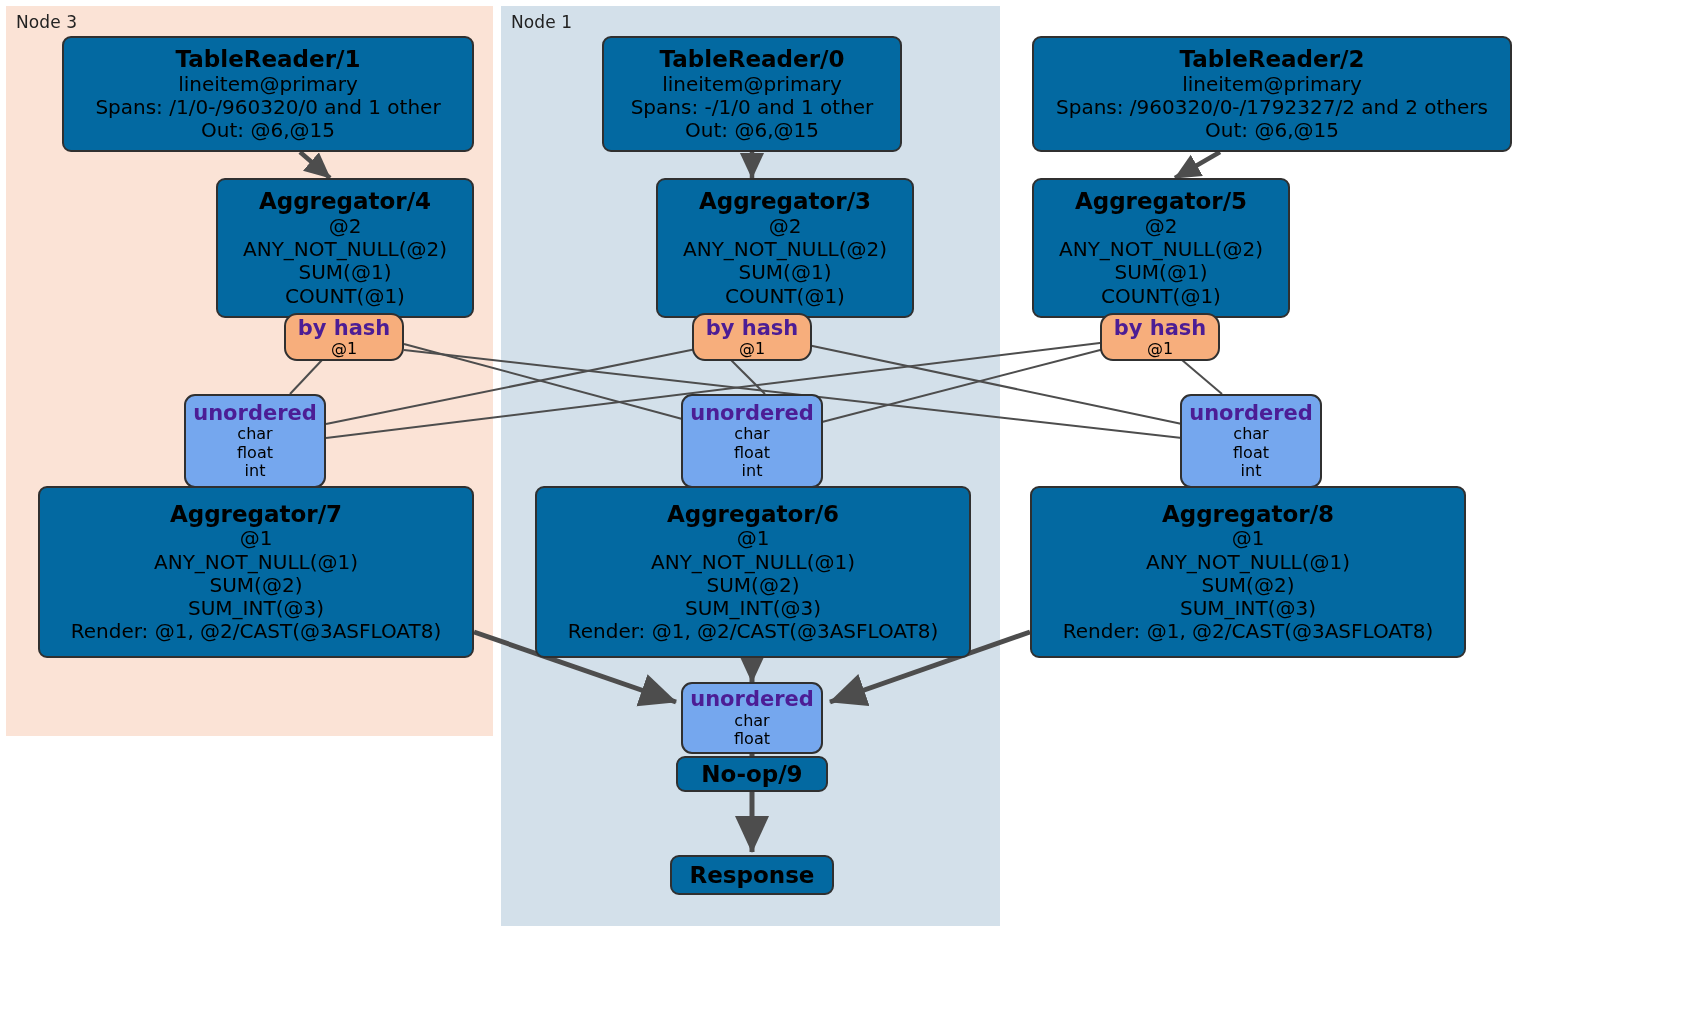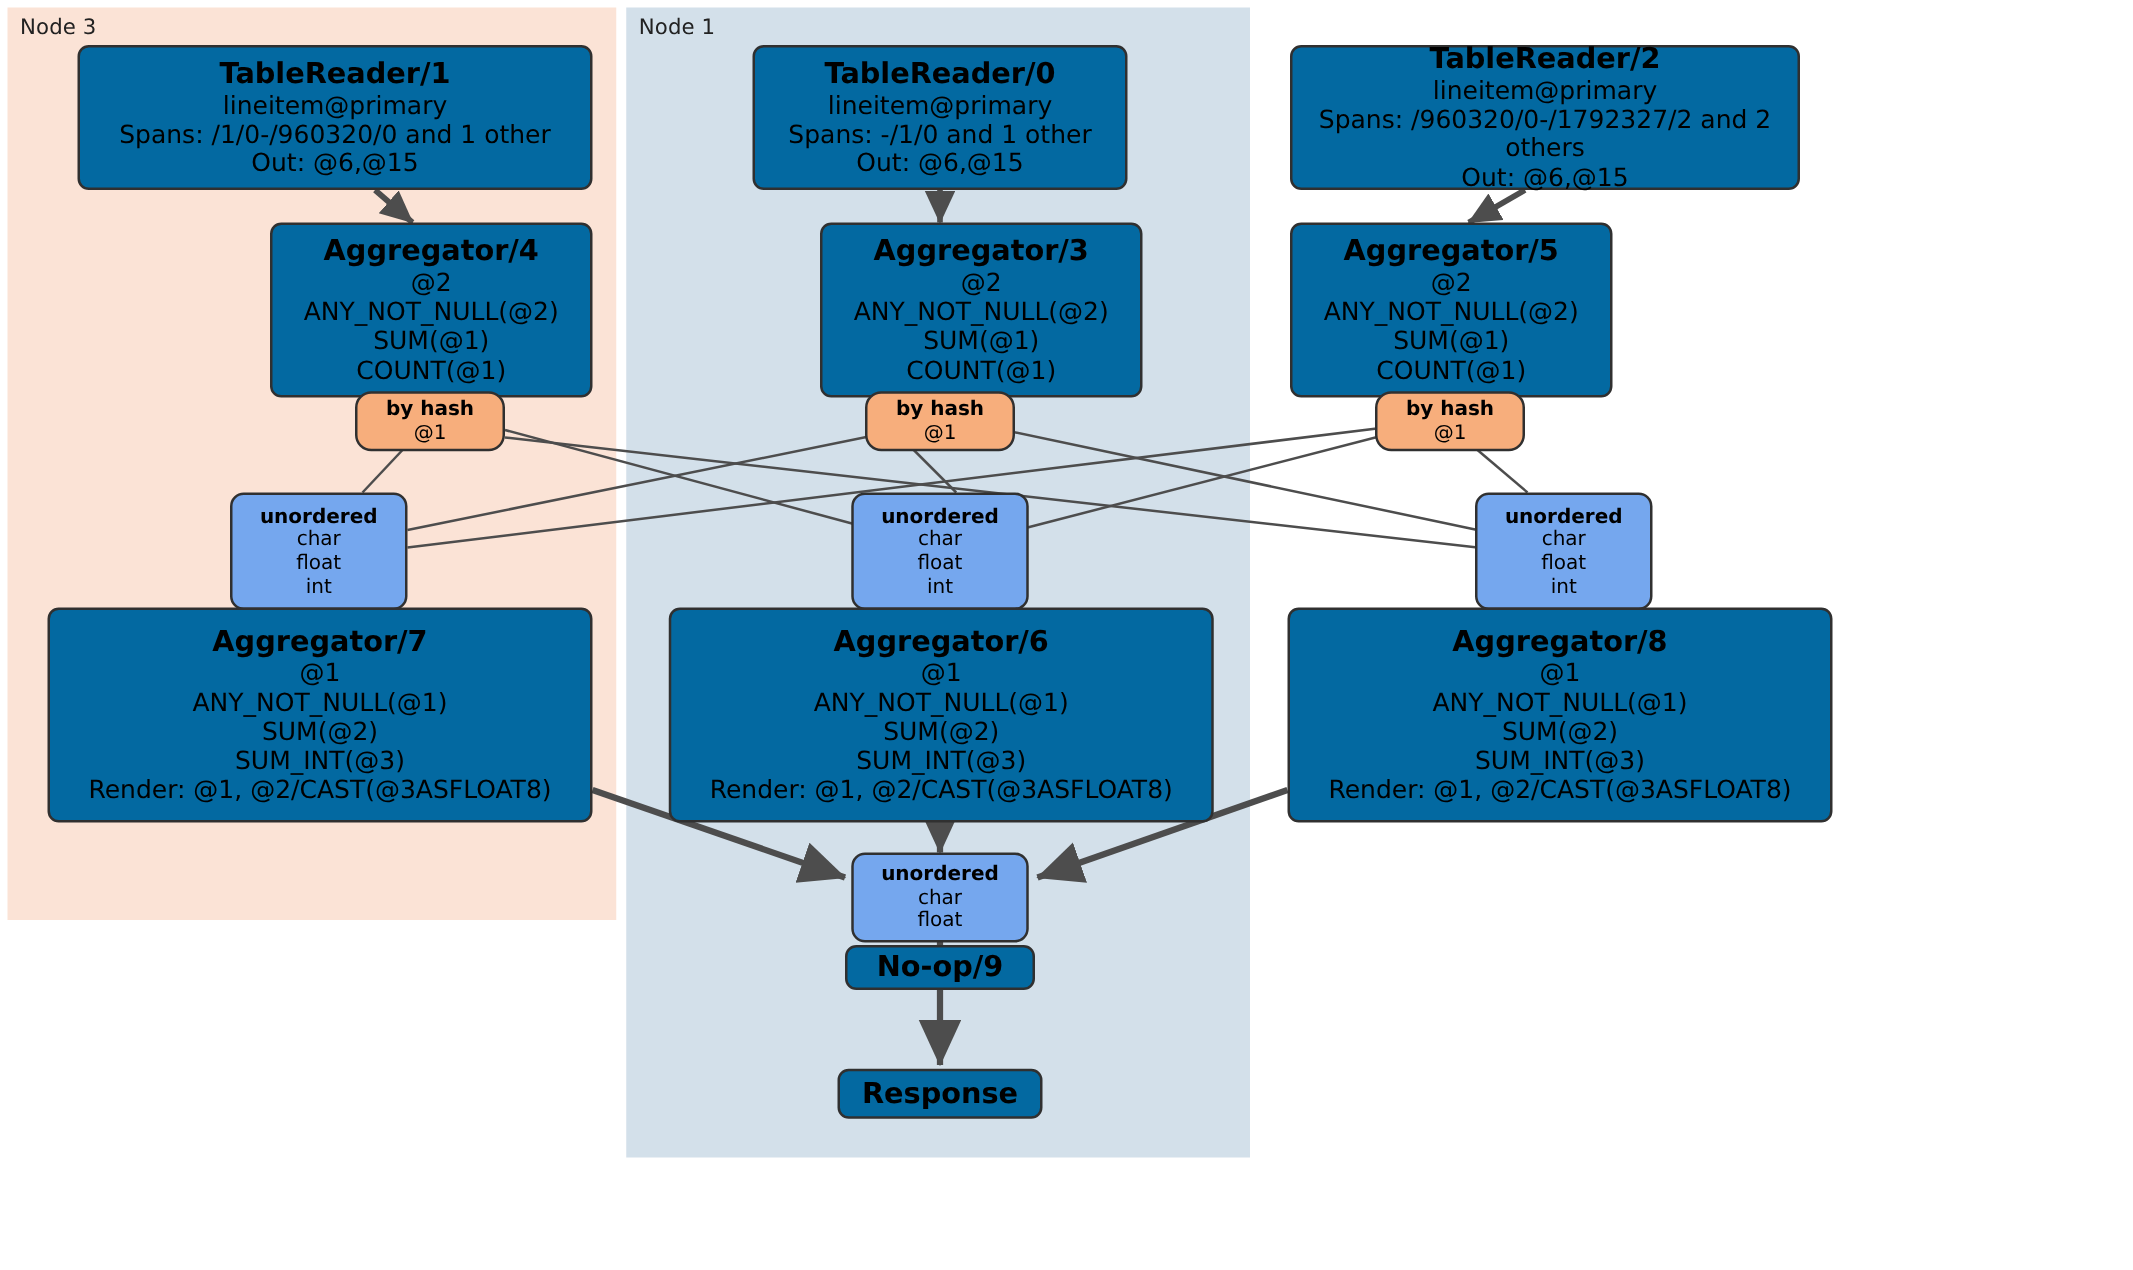--- a/index.html
+++ b/index.html
@@ -27,21 +27,21 @@
     border:2px solid #303030;border-radius:9px;
     display:flex;flex-direction:column;align-items:center;justify-content:center;
     text-align:center;line-height:1.16;
   }
   .proc{background:#0369a1;}
   .router{background:#f7ae7c;border-radius:13px;}
   .sync{background:#75a7ee;border-radius:11px;}
 
   .t-title{font-weight:bold;font-size:23px;color:#000;letter-spacing:0px;}
   .t-line{font-size:20px;color:#000;}
-  .t-title-sm{font-weight:bold;font-size:16px;color:#000000;}
+  .t-title-sm{font-weight:bold;font-size:21px;color:#4c1d95;}
   .t-line-sm{font-size:16px;color:#000;}
 </style>
 </head>
 <body>
 
 <div id="stage">
 
   <div class="panel" style="left:6px;top:6px;width:487px;height:730px;background:#fbe3d6;">
     <span class="panel-label">Node 3</span>
   </div>
@@ -97,21 +97,21 @@
     <div class="t-line">Out: @6,@15</div>
   </div>
 
   <div class="box proc" style="left:602px;top:36px;width:300px;height:116px;">
     <div class="t-title">TableReader/0</div>
     <div class="t-line">lineitem@primary</div>
     <div class="t-line">Spans: -/1/0 and 1 other</div>
     <div class="t-line">Out: @6,@15</div>
   </div>
 
-  <div class="box proc" style="left:1032px;top:36px;width:408px;height:116px;">
+  <div class="box proc" style="left:1032px;top:36px;width:480px;height:116px;">
     <div class="t-title">TableReader/2</div>
     <div class="t-line">lineitem@primary</div>
     <div class="t-line">Spans: /960320/0-/1792327/2 and 2 others</div>
     <div class="t-line">Out: @6,@15</div>
   </div>
 
   <div class="box proc" style="left:216px;top:178px;width:258px;height:140px;">
     <div class="t-title">Aggregator/4</div>
     <div class="t-line">@2</div>
     <div class="t-line">ANY_NOT_NULL(@2)</div>

